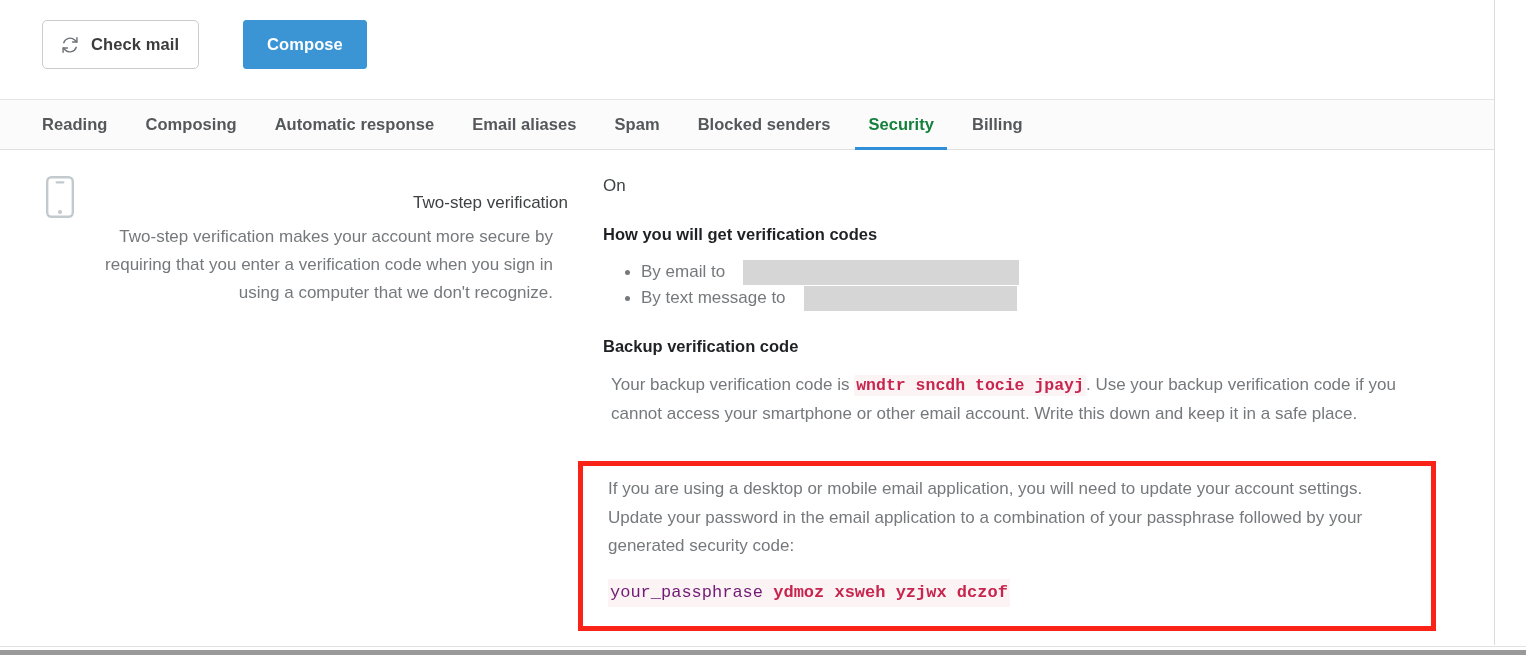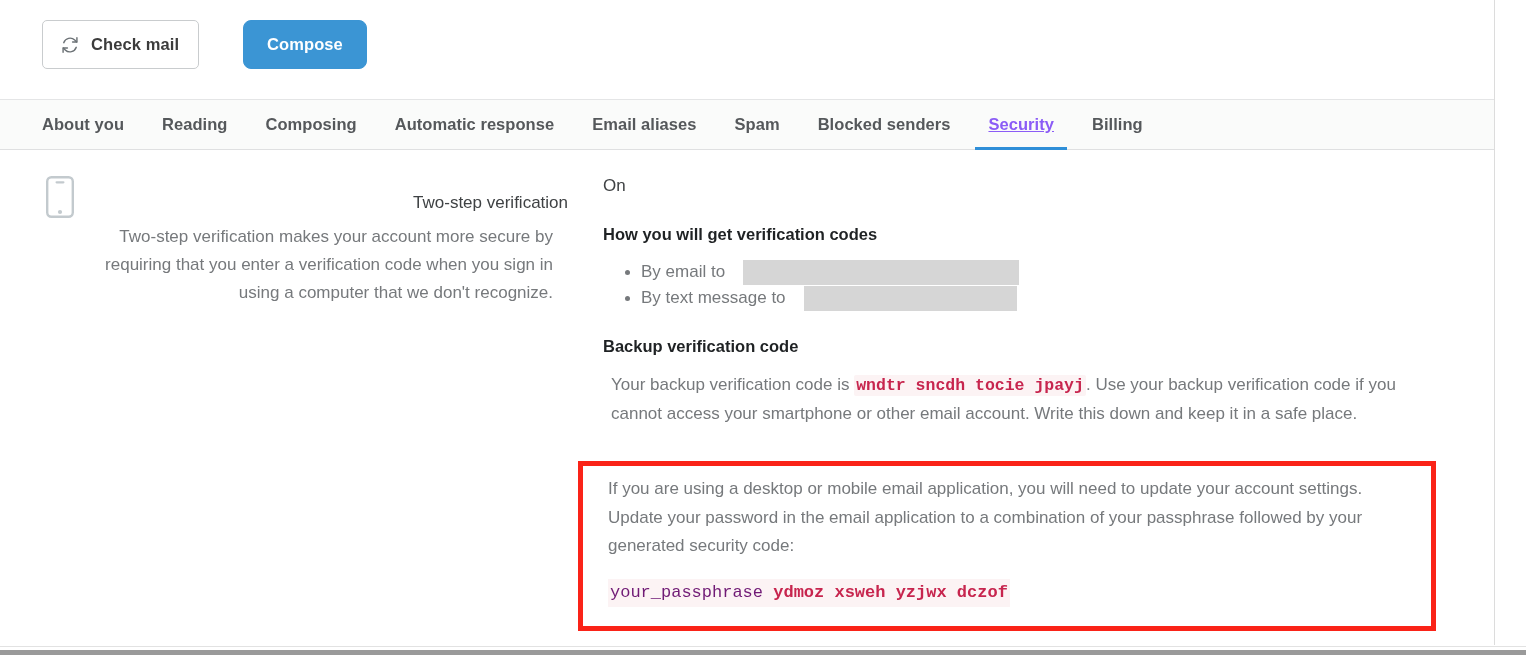--- a/index.html
+++ b/index.html
@@ -83,21 +83,21 @@
     left: 243px;
     top: 20px;
     height: 49px;
     box-sizing: border-box;
     display: flex;
     align-items: center;
     justify-content: center;
     padding: 0 23px;
     background: #3b95d4;
     border: 1px solid #3b95d4;
-    border-radius: 8px;
+    border-radius: 3px;
     cursor: pointer;
   }
   .btn-compose .label {
     font-size: 16.5px;
     font-weight: bold;
     color: #ffffff;
     letter-spacing: .1px;
   }
 
   
@@ -121,21 +121,21 @@
     align-items: center;
     padding: 0 19px;
     font-size: 16.5px;
     font-weight: bold;
     color: #55585b;
     cursor: pointer;
     white-space: nowrap;
     letter-spacing: .05px;
   }
   .tab:first-child { padding-left: 0; }
-  .tab.active { color: #8b5cf6; text-decoration: underline; }
+  .tab.active { color: #15803d; }
   .tab.active::after {
     content: "";
     position: absolute;
     left: 6px;
     right: 6px;
     bottom: -1px;
     height: 3px;
     background: #2f8fd8;
   }
   .phone-icon {
@@ -314,23 +314,20 @@
       </span>
       <span class="label">Check mail</span>
     </div>
     <div class="btn-compose">
       <span class="label">Compose</span>
     </div>
   </div>
 
   <div class="tabbar">
     <div class="tab">
-        <span>About you</span>
-      </div>
-    <div class="tab">
         <span>Reading</span>
       </div>
     <div class="tab">
         <span>Composing</span>
       </div>
     <div class="tab">
         <span>Automatic response</span>
       </div>
     <div class="tab">
         <span>Email aliases</span>

